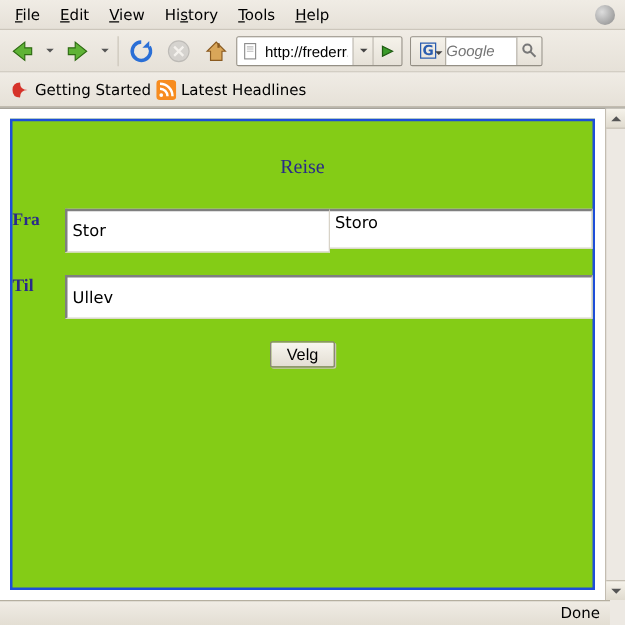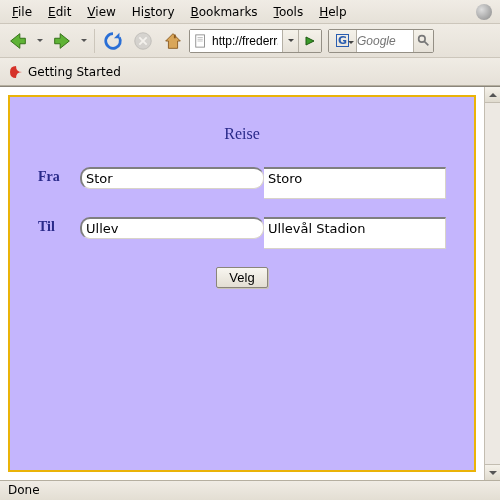--- a/index.html
+++ b/index.html
@@ -146,23 +146,23 @@
   display: flex; align-items: center; justify-content: center;
   background: linear-gradient(#f5f2ea,#e0dbcf);
 }
 .scroll-up { border-bottom: 1px solid #c3bdb1; }
 .scroll-down { position: absolute; bottom: 0; border-top: 1px solid #c3bdb1; }
 .scroll-up::after { content:""; border:4px solid transparent; border-bottom-color:#555; margin-bottom:4px;}
 .scroll-down::after { content:""; border:4px solid transparent; border-top-color:#555; margin-top:4px;}
 .page-frame {
   position: absolute;
   left: 8px; top: 8px; right: 24px; bottom: 8px;
-  border: 2px solid #eab308;
-  background: #c4b5fd;
-  padding: 16px 28px 12px;
+  border: 2px solid #1d4ed8;
+  background: #84cc16;
+  padding: 16px 0 12px;
 }
 .page-title {
   text-align: center;
   font-family: Georgia, serif;
   font-size: 16px;
   color: #2a2a8a;
   margin: 12px 0 24px;
 }
 .form-row {
   display: flex;
@@ -176,26 +176,25 @@
   color: #2a2a8a;
   font-weight: bold;
   padding-top: 2px;
 }
 .cell-input {
   border-top: 2px solid #7f7f7f;
   border-left: 2px solid #7f7f7f;
   border-right: 1px solid #d8d3c8;
   border-bottom: 1px solid #d8d3c8;
   background: #fff;
-  height: 22px;
+  height: 35px;
   padding: 2px 4px;
   font-size: 13px;
   outline: none;
   font-family: inherit;
-  border-radius: 10px;
 }
 .cell-left { flex: 1; }
 .cell-right {
   flex: 1;
   border-top: 2px solid #7f7f7f;
   border-right: 1px solid #d8d3c8;
   border-bottom: 1px solid #d8d3c8;
   background: #fff;
   height: 32px;
   padding: 2px 4px;
@@ -205,37 +204,37 @@
 .submit-btn {
   font-size: 13px;
   padding: 2px 12px;
   background: linear-gradient(#f8f6f0, #e3ded3);
   border: 1px solid #8a857a;
   border-radius: 2px;
   box-shadow: 1px 1px 0 #c9c3b6;
   cursor: pointer;
 }
 .statusbar {
-  position: absolute; left: 0; right: 0; bottom: 0;
+  position: absolute; left: 0; right: 12px; bottom: 0;
   height: 20px;
   background: linear-gradient(#f0ece5, #e3ded3);
   border-top: 1px solid #b5afa0;
   padding: 2px 8px;
   font-size: 12px;
+  text-align: right;
 }
 </style>
 </head>
 <body>
 
 <div class="menubar">
   <div class="menu-item"><u>F</u><span></span>ile</div>
   <div class="menu-item"><u>E</u>dit</div>
   <div class="menu-item"><u>V</u>iew</div>
   <div class="menu-item">Hi<u>s</u>tory</div>
-  <div class="menu-item"><u>B</u>ookmarks</div>
   <div class="menu-item"><u>T</u>ools</div>
   <div class="menu-item"><u>H</u>elp</div>
   <div class="spacer"></div>
   <div class="throbber"></div>
 </div>
 
 <div class="toolbar">
   <div class="tbtn">
     <svg viewBox="0 0 24 24">
         <path d="M14 4 L4 12 L14 20 L14 15 L20 15 L20 9 L14 9 Z" fill="#5fb336" stroke="#2e6b12" stroke-width="1"></path>
@@ -296,36 +295,44 @@
   </div>
 </div>
 
 <div class="bookbar">
   <div class="bookmark-item">
     <svg width="16" height="16" viewBox="0 0 16 16">
         <path d="M2 8 Q2 2 8 2 Q8 8 14 8 Q8 8 8 14 Q2 14 2 8 Z" fill="#d6332a"></path>
       </svg>
     <span>Getting Started</span>
   </div>
+  <div class="bookmark-item">
+    <svg width="16" height="16" viewBox="0 0 16 16">
+        <rect width="16" height="16" rx="3" fill="#f78c1f"></rect>
+        <circle cx="4" cy="12" r="1.5" fill="#fff"></circle>
+        <path d="M3 7 a6 6 0 0 1 6 6" fill="none" stroke="#fff" stroke-width="2"></path>
+        <path d="M3 3 a10 10 0 0 1 10 10" fill="none" stroke="#fff" stroke-width="2"></path>
+      </svg>
+    <span>Latest Headlines</span>
+  </div>
 </div>
 
 <div class="content-area">
   <div class="page-frame">
     <div class="page-title">Reise</div>
 
     <div class="form-row">
       <div class="form-label">Fra</div>
       <input class="cell-input cell-left" type="text" value="Stor" style="">
       <div class="cell-right">Storo</div>
     </div>
 
     <div class="form-row">
       <div class="form-label">Til</div>
       <input class="cell-input cell-left" type="text" value="Ullev" style="">
-      <div class="cell-right">Ullevål Stadion</div>
     </div>
 
     <div class="submit-row">
       <button class="submit-btn">Velg</button>
     </div>
   </div>
 
   <div class="scrollbar">
     <div class="scroll-up"></div>
     <div class="scroll-down"></div>

